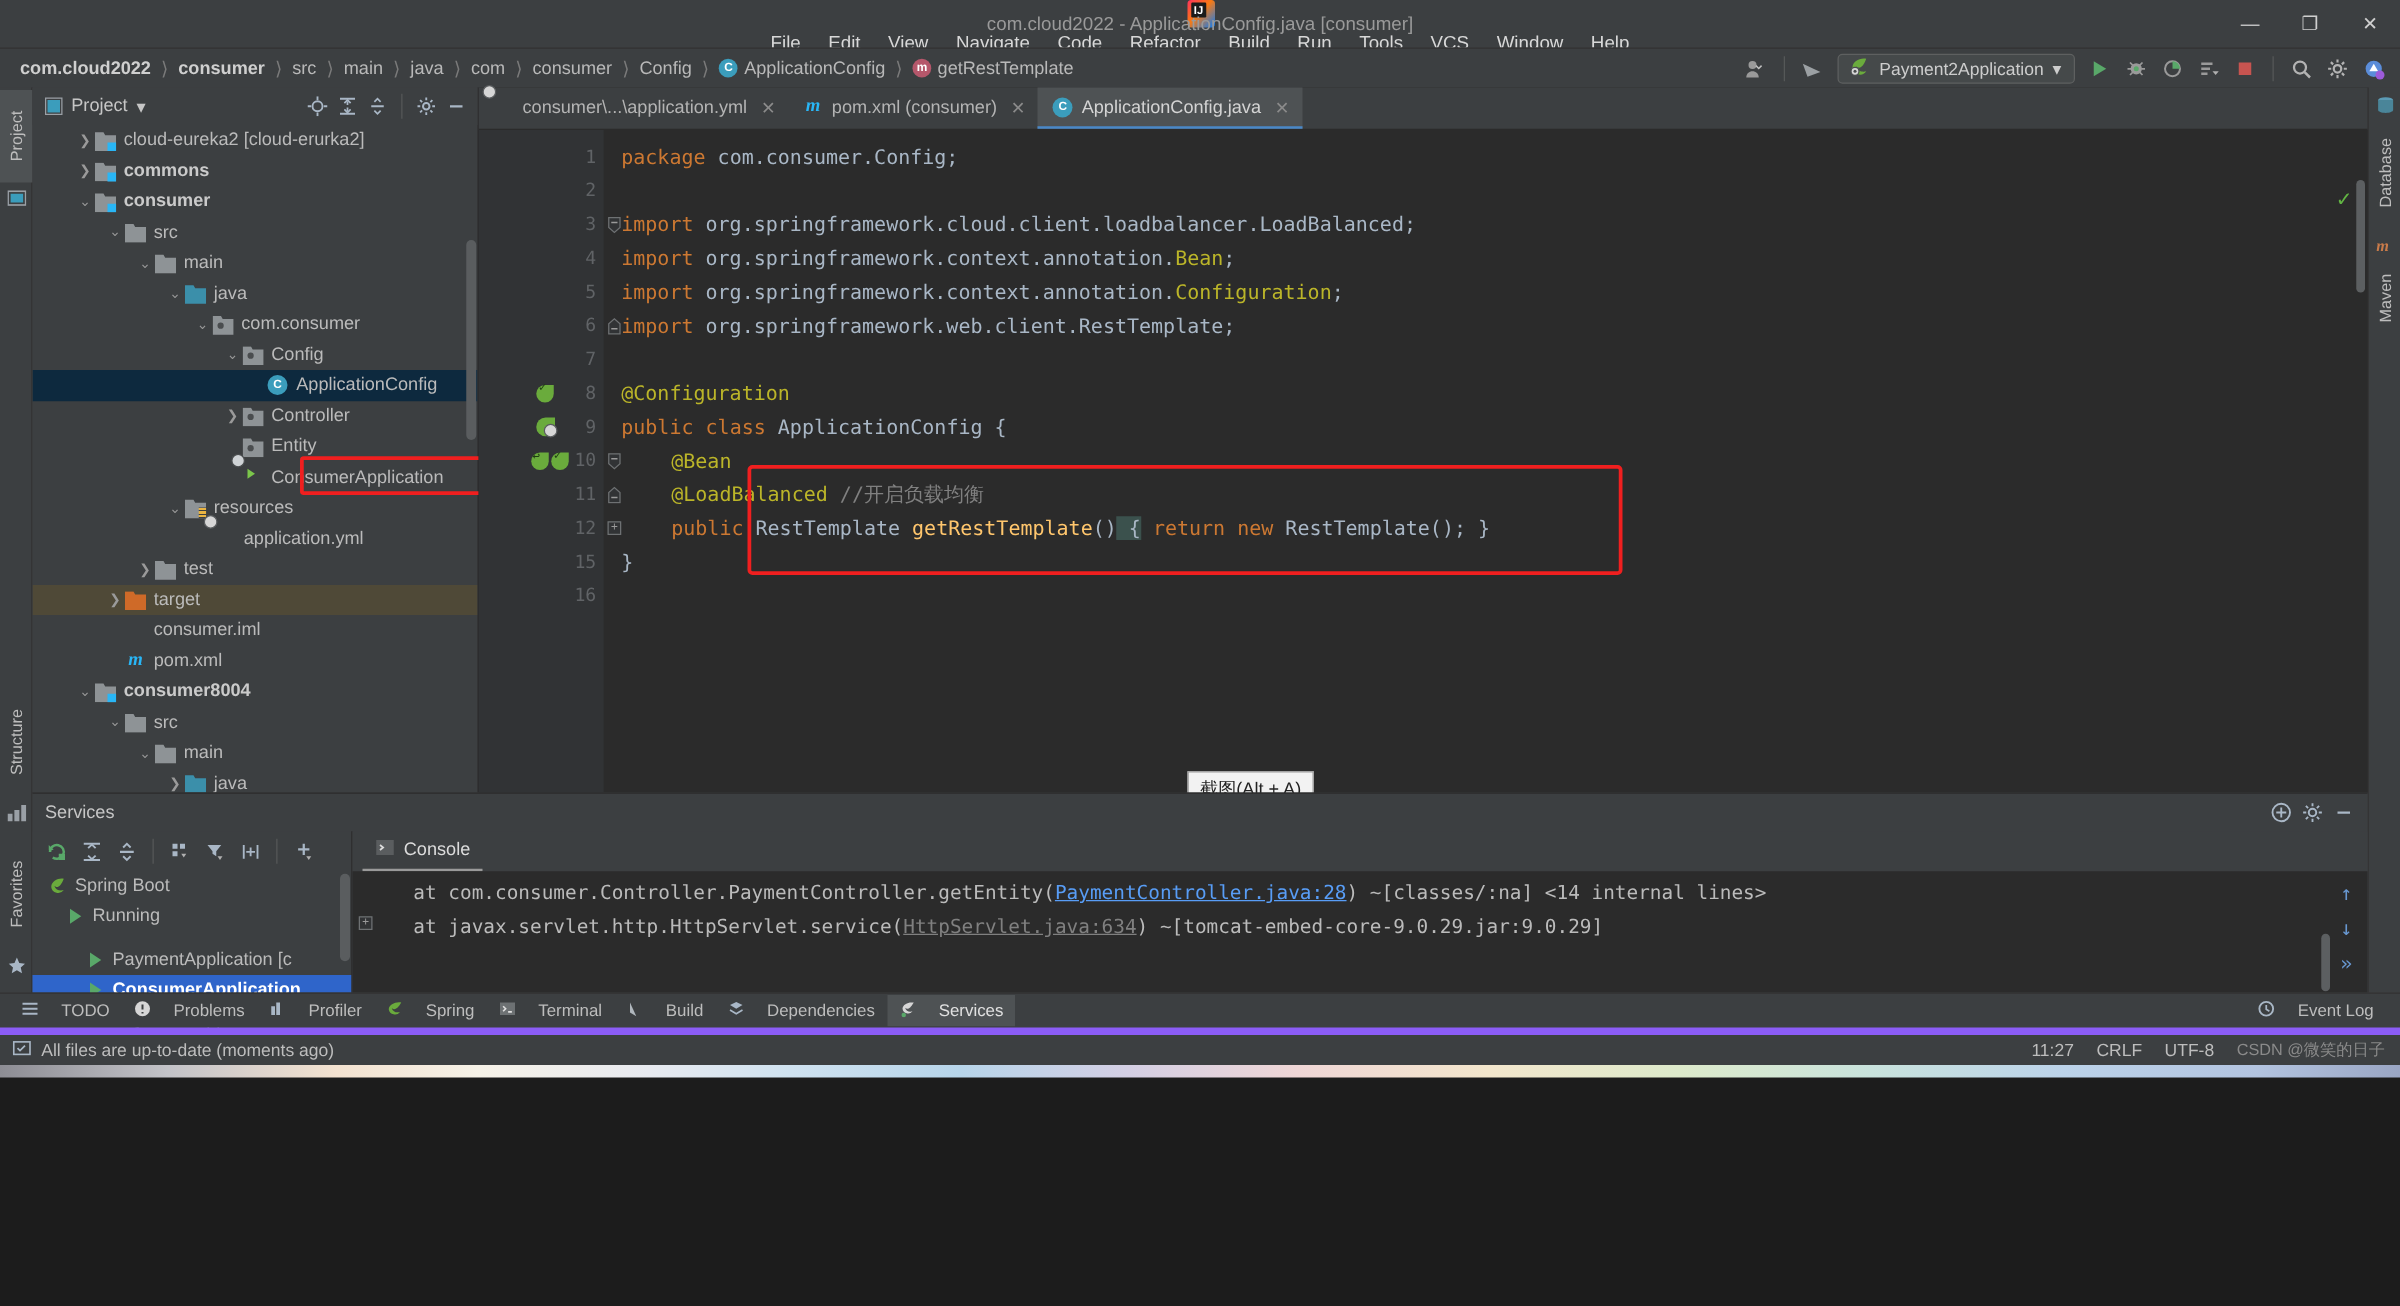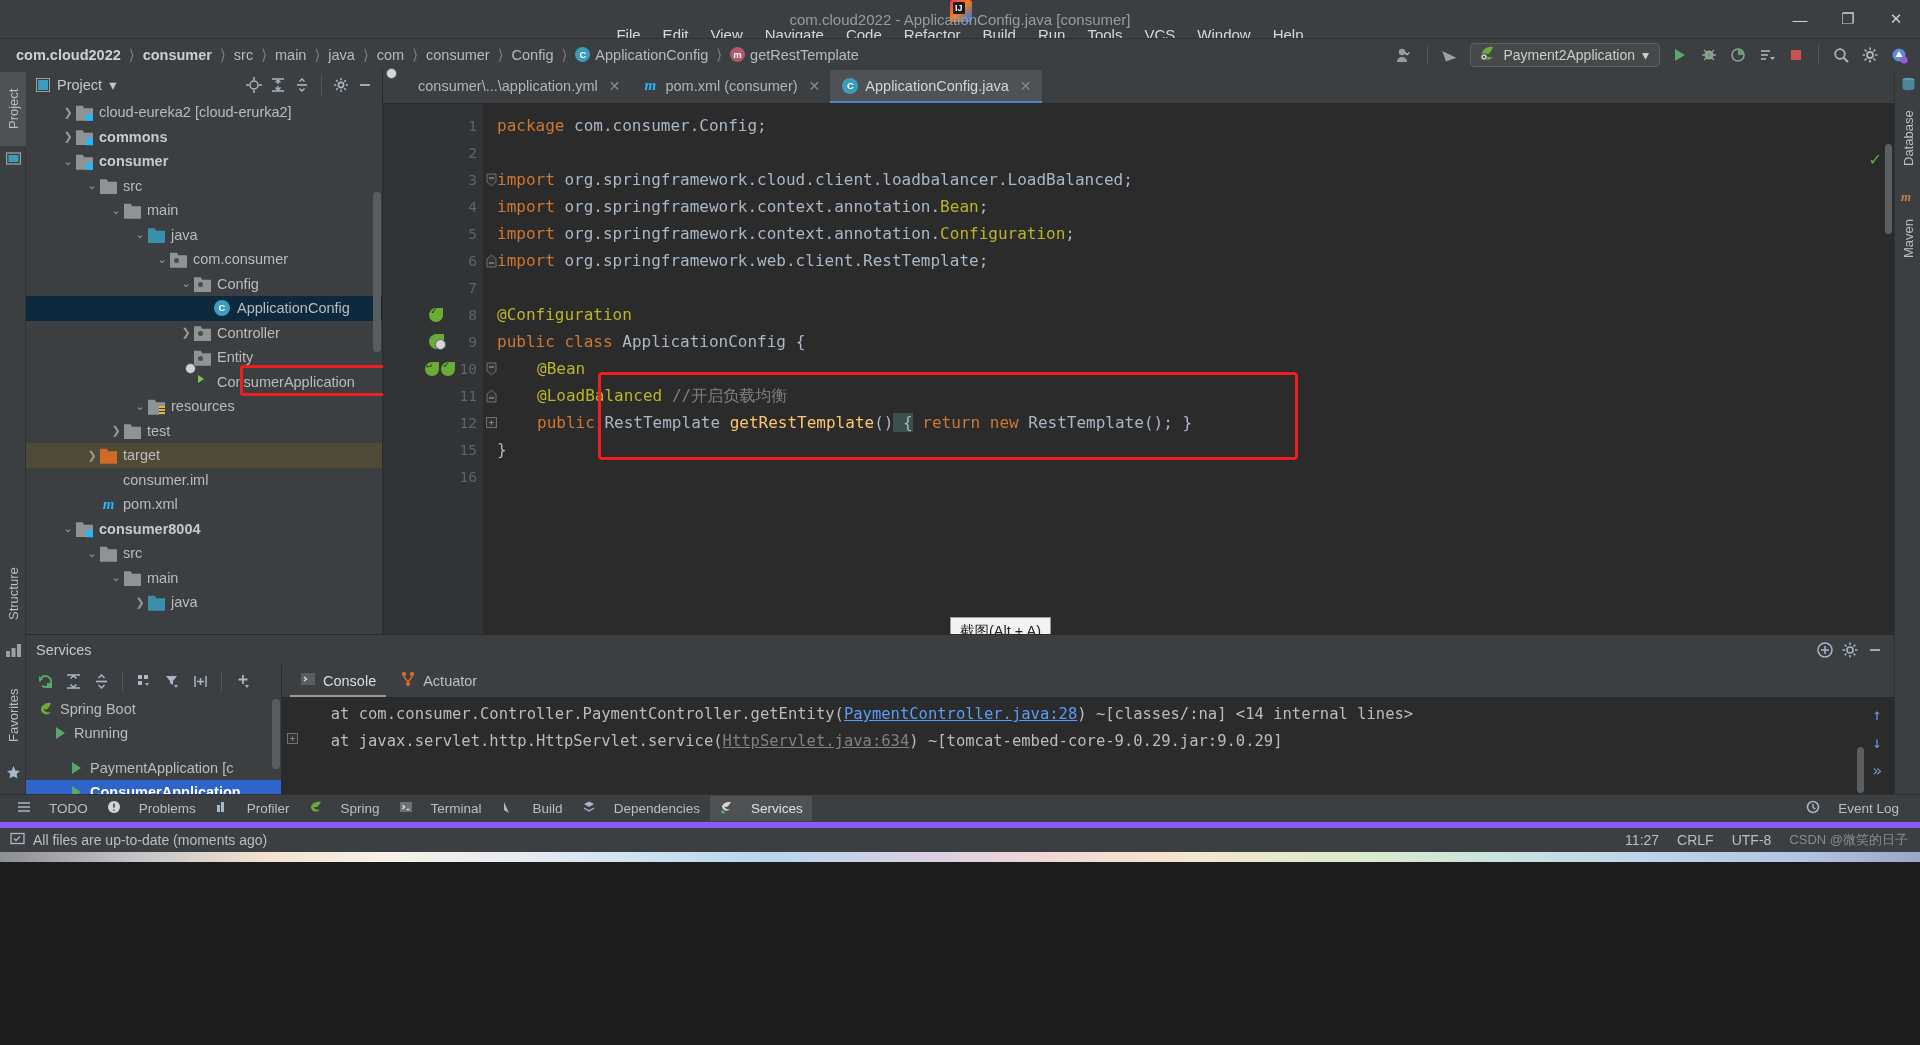--- a/index.html
+++ b/index.html
@@ -330,21 +330,21 @@
   .svc-tree { font-size:14.5px; }
   .srow { display:flex;align-items:center;height:24px;padding-left:8px;white-space:nowrap;text-align:right; }
   .srow.selected { background:#2f65ca; color:#fff; }
   .srow .ico { width:16px;height:16px;margin-right:6px;flex:0 0 16px; }
   .svc-left-scroll {
     position:absolute; right:1px; top:34px; width:8px; height:70px;
     background:#5a5d5f; border-radius:4px;
   }
 
   .svc-right { flex:1 1 auto; position:relative; background:#3c3f41; }
-  .svc-tabs { height:32px; display:flex; align-items:flex-end; gap:4px; padding-left:8px; }
+  .svc-tabs { height:32px; display:flex; align-items:flex-start; gap:4px; padding-left:8px;flex-direction:column; }
   .svc-tab {
     display:flex;align-items:center;gap:7px;padding:5px 10px;
     font-size:14.5px;color:#bfbfbf; border-bottom:2px solid transparent;
   }
   .svc-tab.active { color:#dcdcdc; border-bottom:2px solid #9a9a9a; }
   .console {
     position:absolute; left:0; right:0; top:32px; bottom:0;
     background:#2b2b2b; font-family:"DejaVu Sans Mono", monospace;
     font-size:15.5px; color:#bbbbbb; padding:4px 0 0 0; overflow:hidden;
   }
@@ -677,20 +677,24 @@
       </div>
       <div class="trow" style="padding-left:168px;">
         <span class="tico"><span class="i-springboot"></span></span>
         <span class="tlabel">ConsumerApplication</span>
       </div>
       <div class="trow" style="padding-left:106px;">
         <span class="twist">⌄</span>
         <span class="tico f-res"></span>
         <span class="tlabel">resources</span>
       </div>
+      <div class="trow" style="padding-left:146px;">
+        <span class="tico"><span class="i-spring"></span></span>
+        <span class="tlabel">application.yml</span>
+      </div>
       <div class="trow" style="padding-left:82px;">
         <span class="twist">❯</span>
         <span class="tico f-plain"></span>
         <span class="tlabel">test</span>
       </div>
       <div class="trow tgt" style="padding-left:58px;">
         <span class="twist">❯</span>
         <span class="tico f-target"></span>
         <span class="tlabel">target</span>
       </div>

